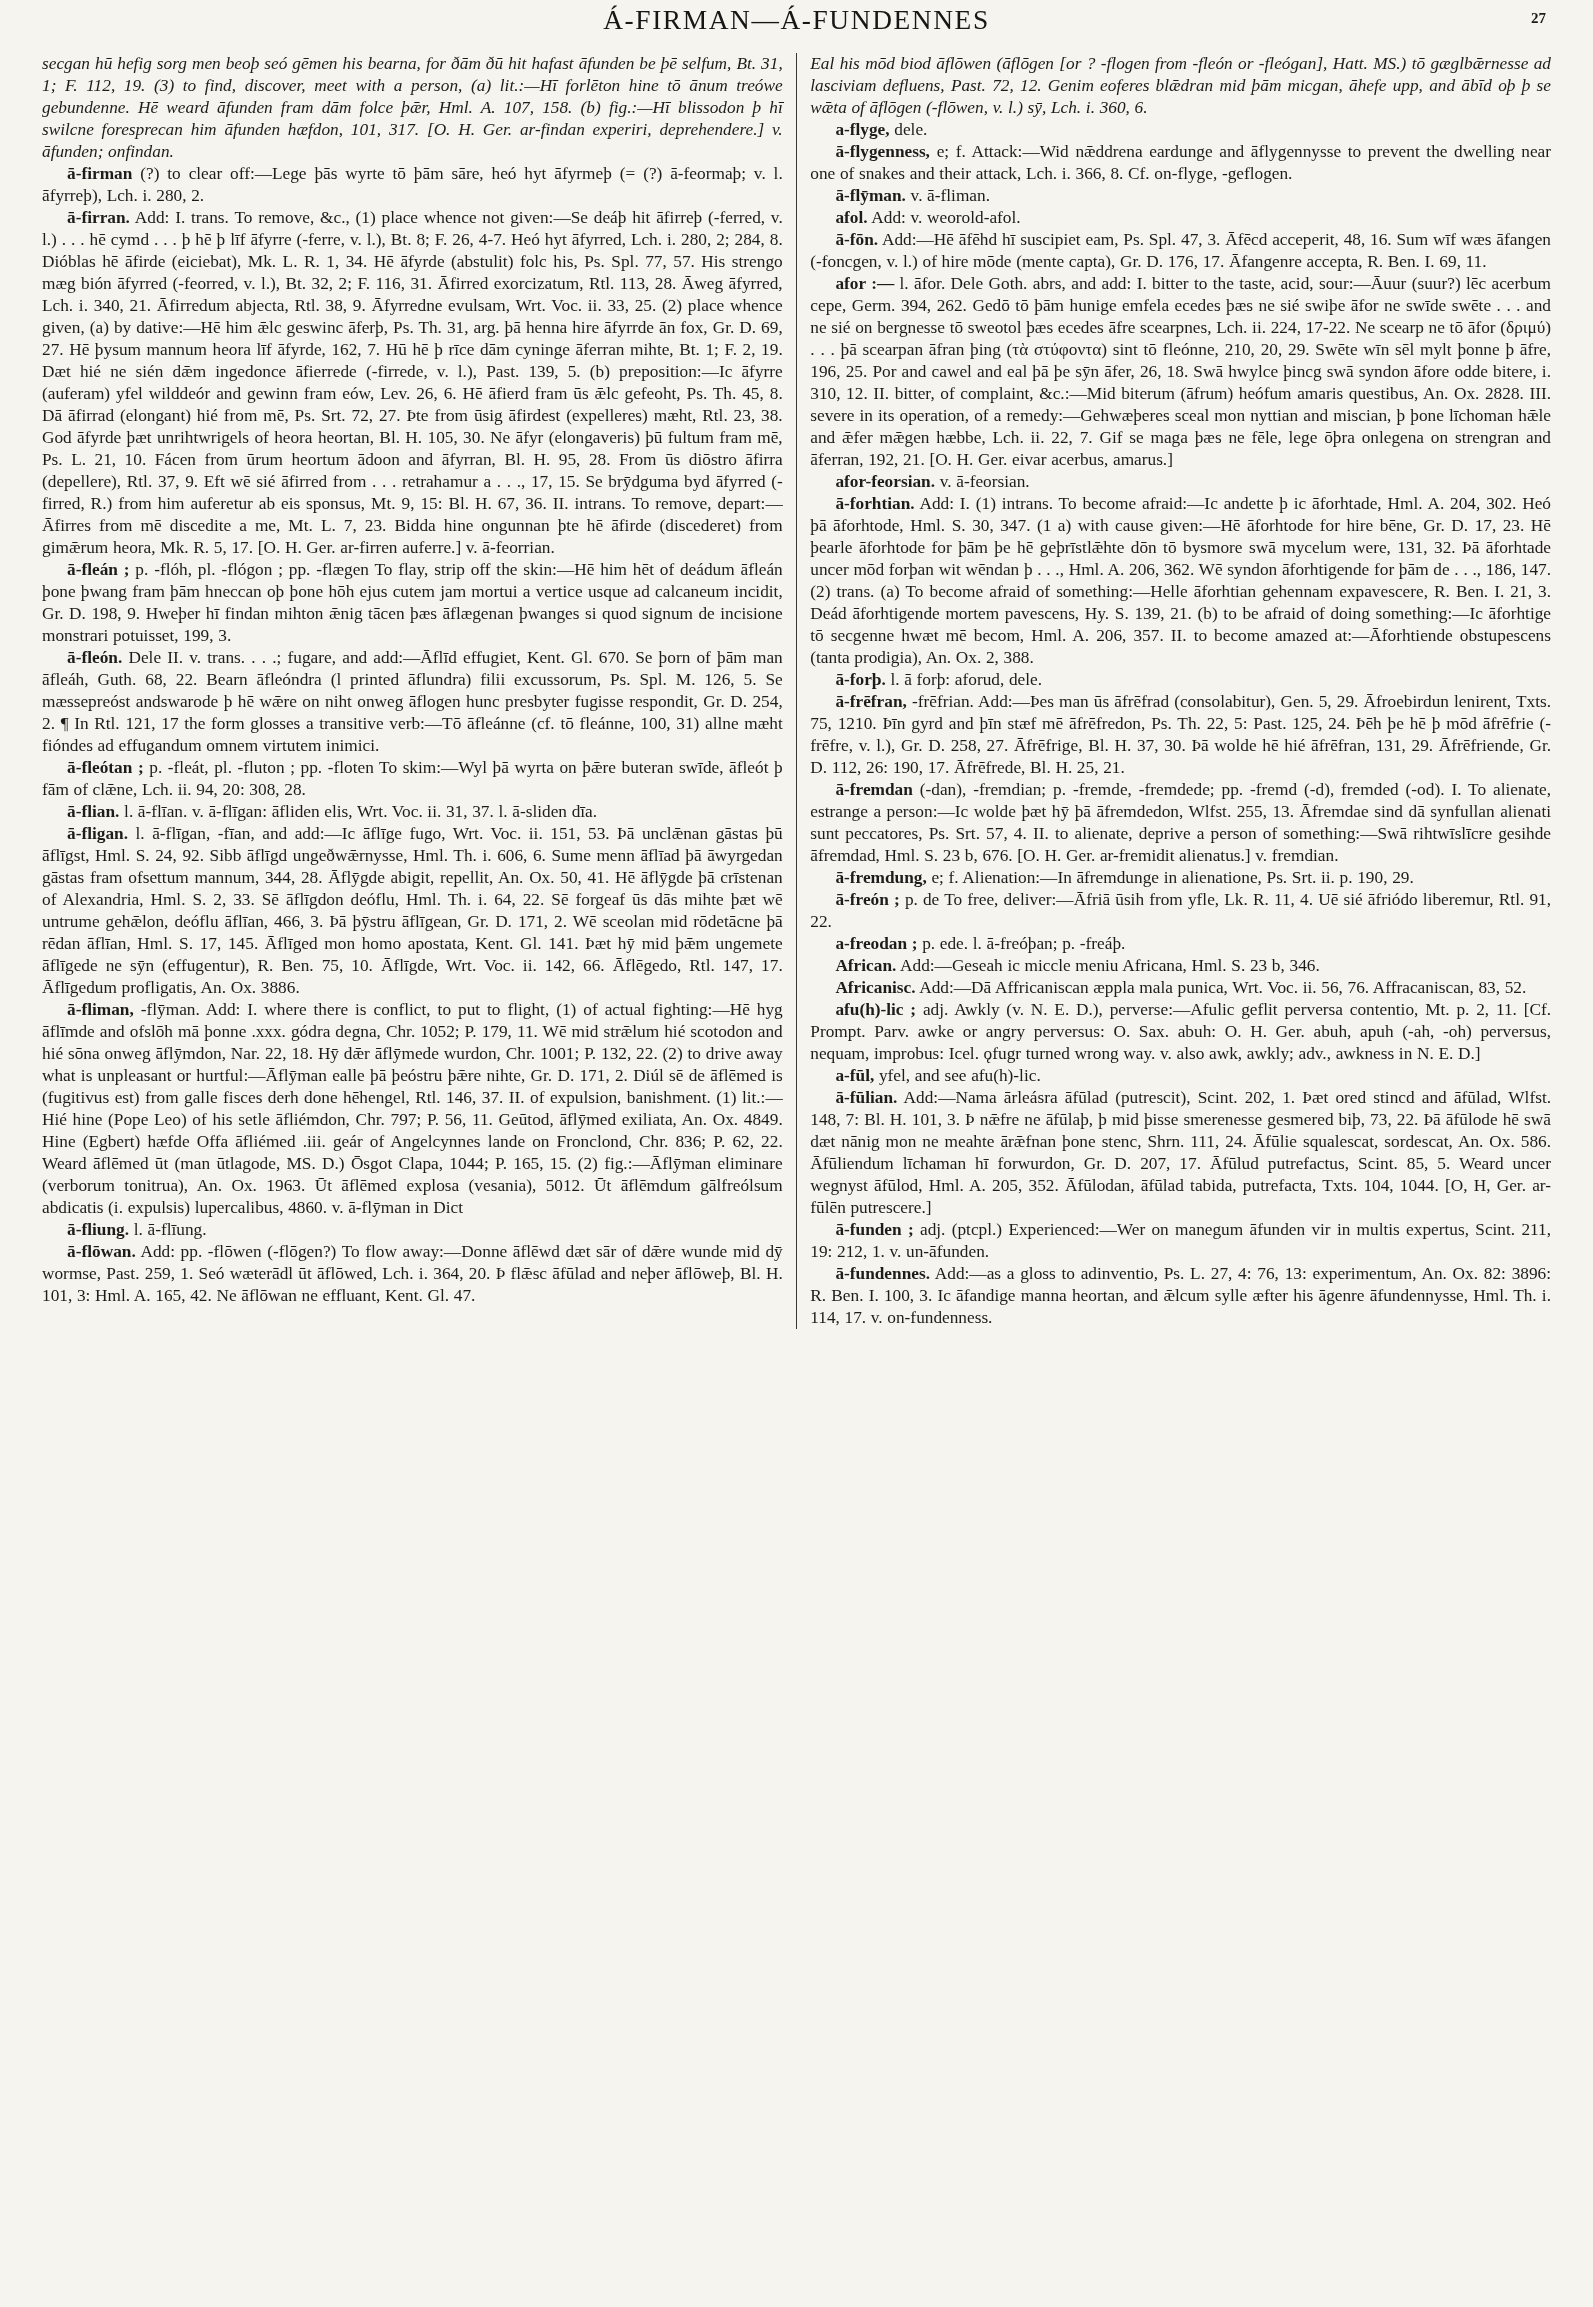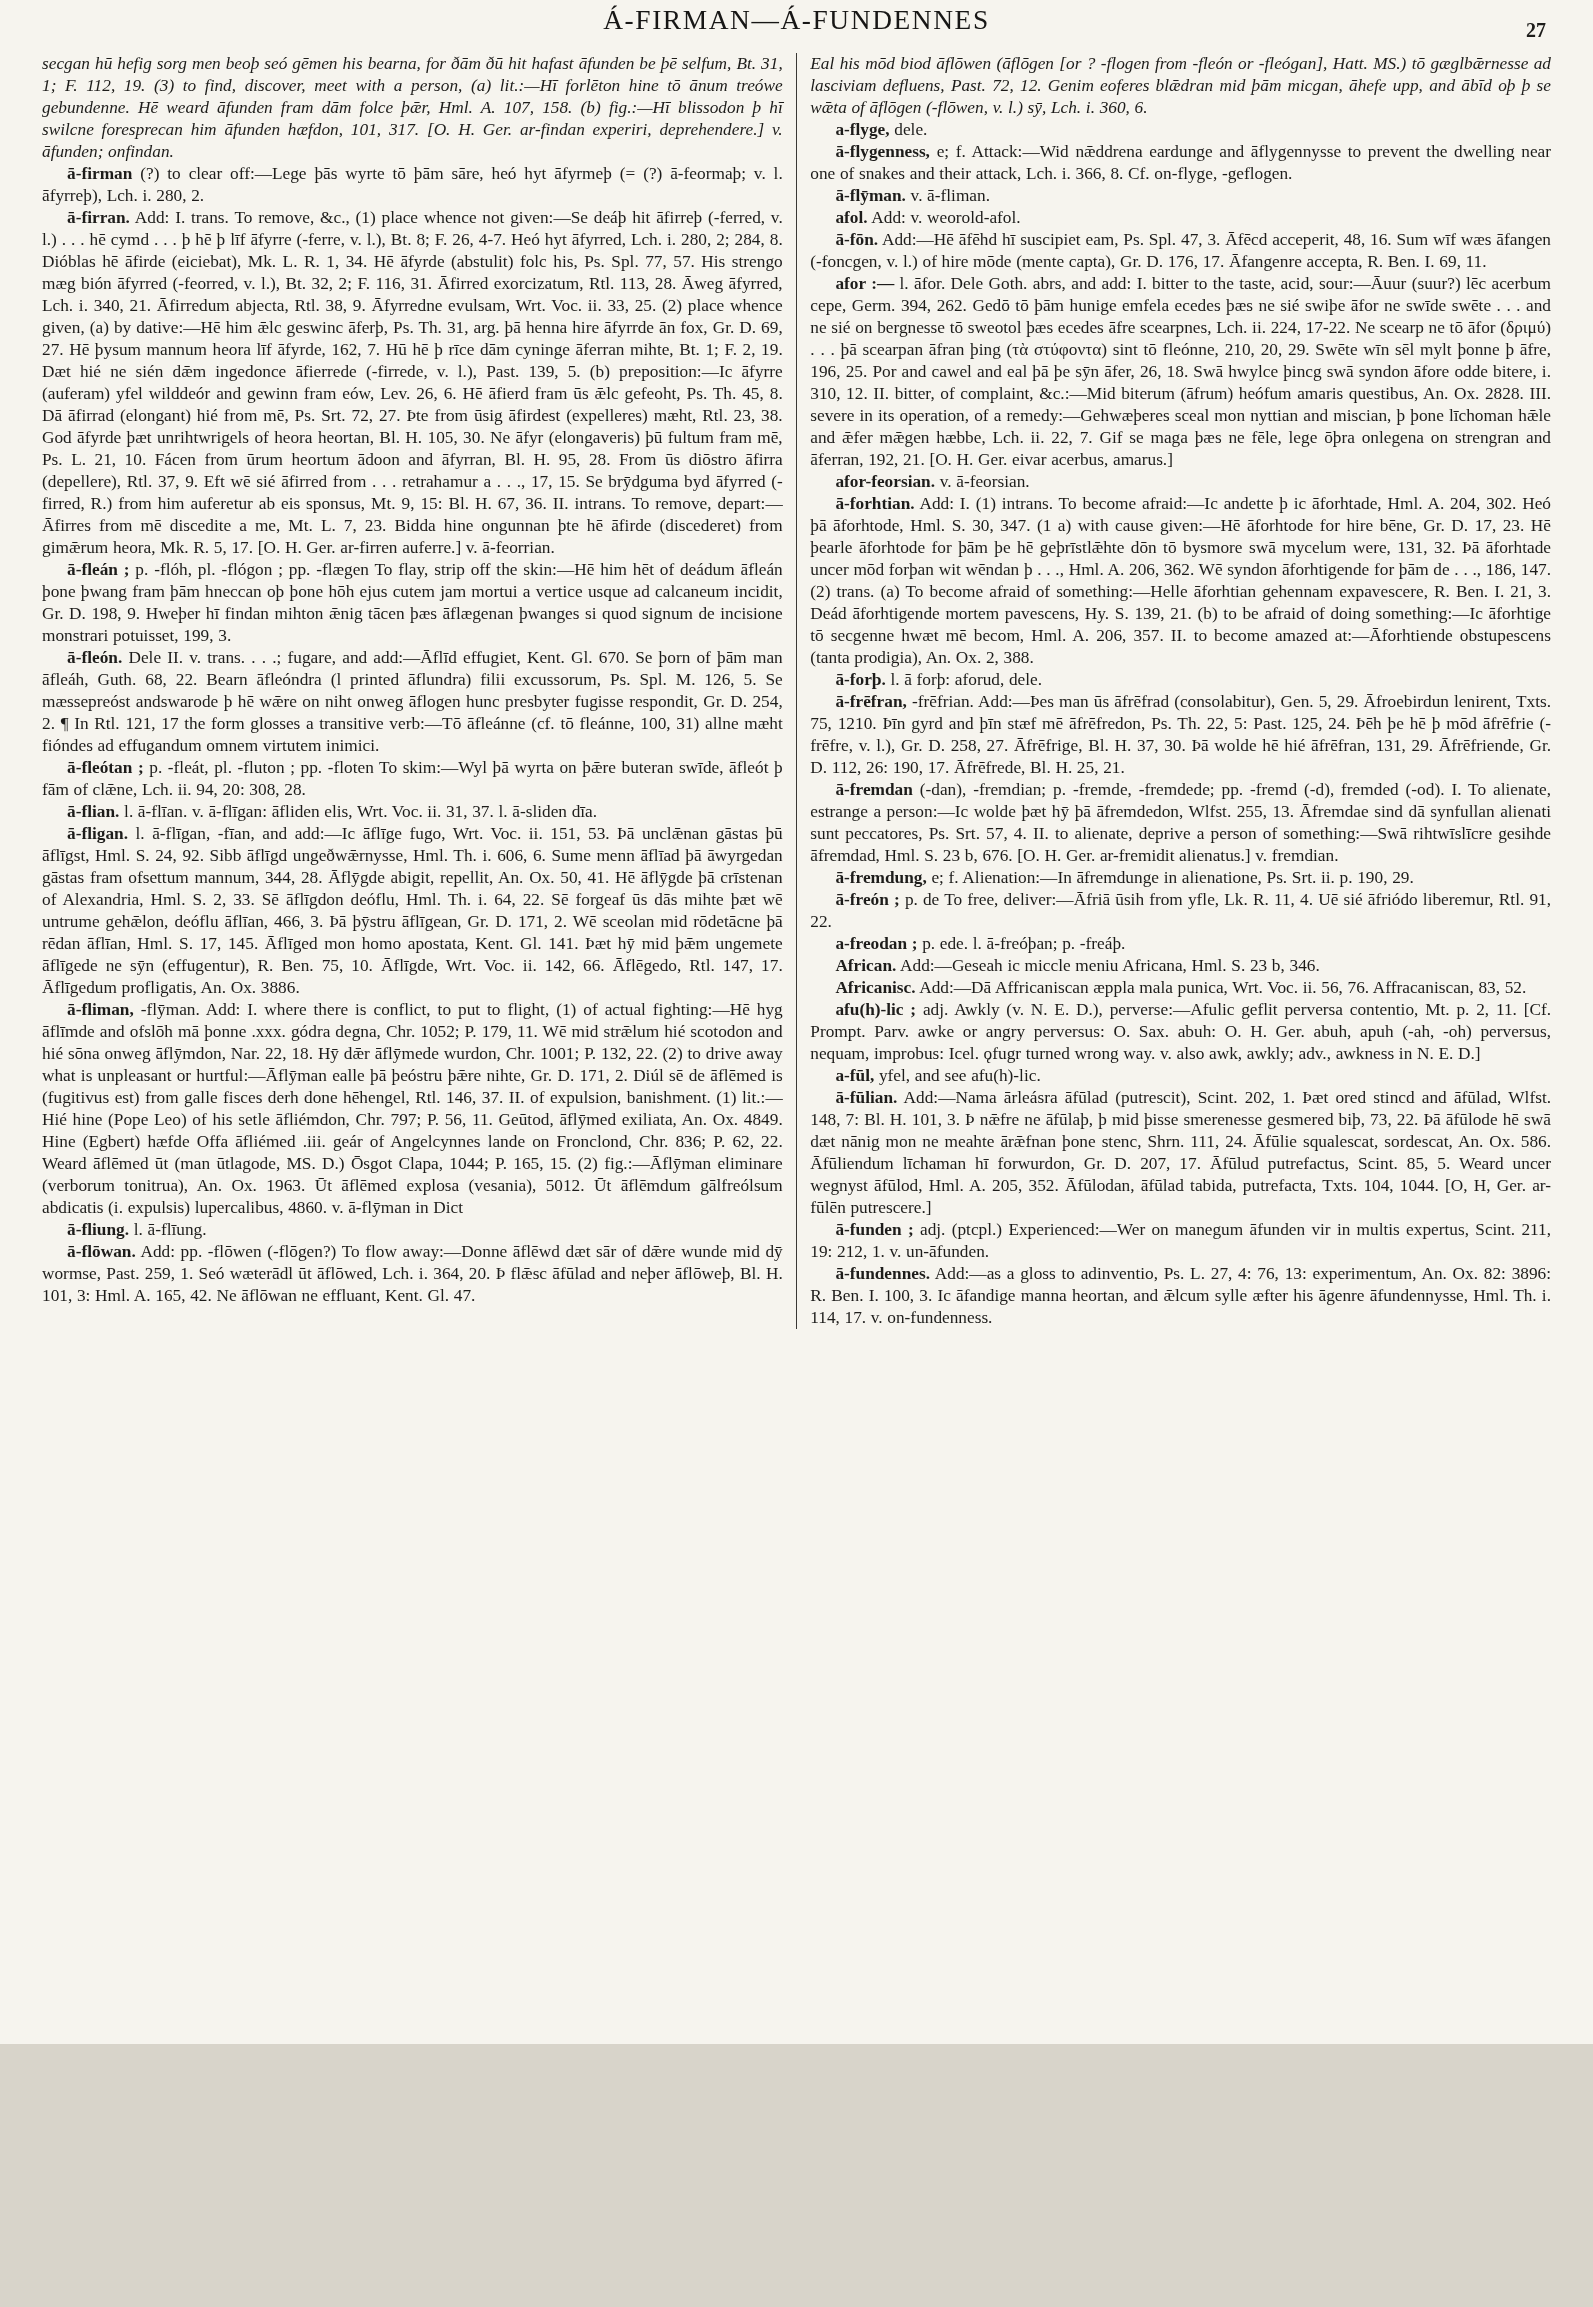--- a/index.html
+++ b/index.html
@@ -3,21 +3,21 @@
 <meta charset="utf-8">
 <style>
   html, body { margin: 0; padding: 0; }
   body {
     background: #d8d4ca;
     font-family: "Liberation Serif", "DejaVu Serif", serif;
   }
   .page {
     position: relative;
     width: 1593px;
-    height: 2044px;
+    height: 2307px;
     margin: 0 auto;
     background: #f6f4ee;
     color: #1d1c1a;
     overflow: hidden;
     box-sizing: border-box;
   }
   .page-header {
     position: relative;
     height: 45px;
     padding-top: 4.8px;
@@ -25,23 +25,23 @@
   .page-header h1 {
     margin: 0;
     text-align: center;
     font-size: 27.4px;
     font-weight: normal;
     letter-spacing: 1.6px;
     color: #171615;
   }
   .page-num {
     position: absolute;
-    top: 19px;
+    top: 10px;
     right: 47px;
-    font-size: 20px;
+    font-size: 15px;
     font-weight: bold;
   }
   .columns {
     display: flex;
     padding: 3.2px 42px 0 42px;
     gap: 0;
     align-items: stretch;
   }
   .col {
     flex: 1 1 0;

